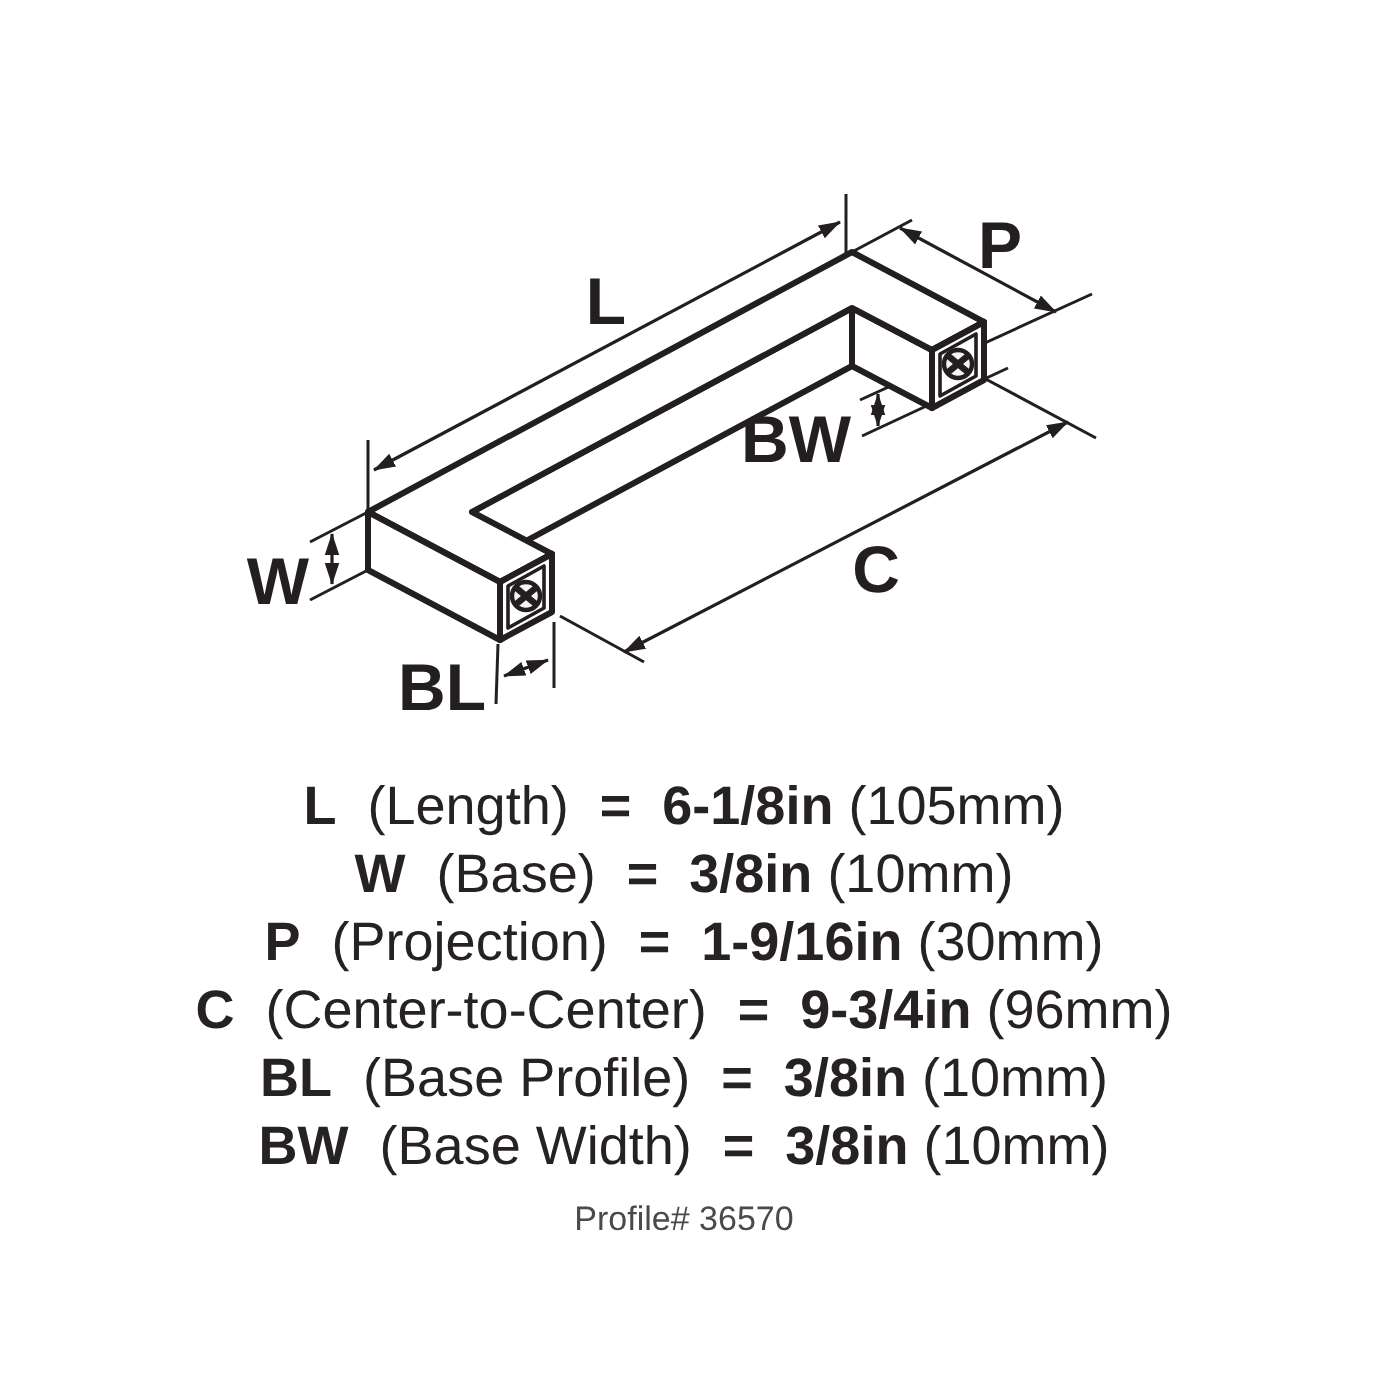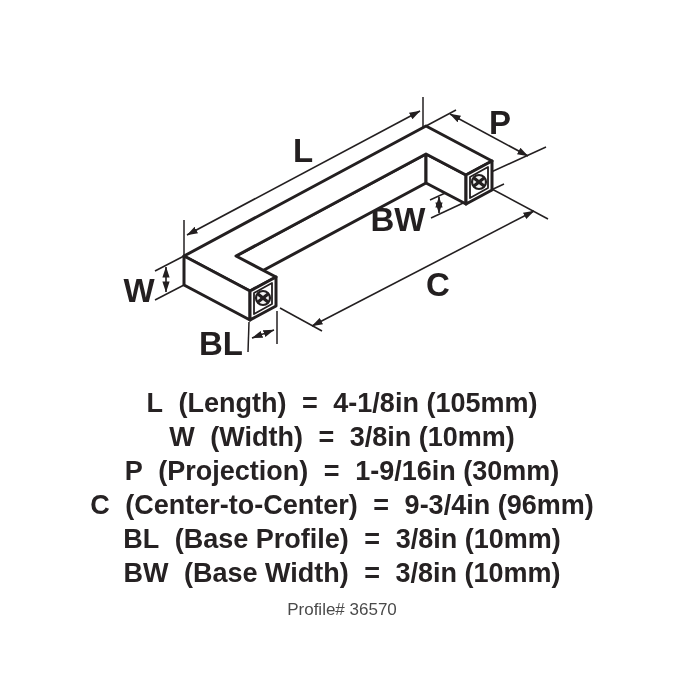--- a/index.html
+++ b/index.html
@@ -4,21 +4,21 @@
 <style>
   html,body{margin:0;padding:0;background:#ffffff;}
   .stage{position:relative;width:700px;height:700px;background:#ffffff;overflow:hidden;
          font-family:"Liberation Sans", sans-serif;}
   .drawing{position:absolute;left:0;top:0;}
 
   .specs{position:absolute;left:0;top:386px;width:700px;text-align:center;
          font-size:27px;line-height:34px;color:#262223;transform:translateX(-8px);}
   .spec-row{white-space:nowrap;}
   .spec-row .b{font-weight:700;}
-  .spec-row .reg{font-weight:700;}
+  .spec-row .reg{font-weight:400;}
   .spec-row .name,.spec-row .eq,.spec-row .val{margin-left:8px;}
 
   .profile{position:absolute;left:0;top:600px;width:700px;text-align:center;
            font-size:17px;color:#4a4a4a;transform:translateX(-8px);}
 
   
   .face{fill:#ffffff;stroke:#231f20;stroke-width:3;stroke-linejoin:round;}
   .rim{fill:none;stroke:#231f20;stroke-width:1.8;stroke-linejoin:round;}
   .ext{stroke:#231f20;stroke-width:1.5;fill:none;}
   .dim{stroke:#231f20;stroke-width:1.6;fill:none;}
@@ -110,27 +110,27 @@
         </g>
       </g>
     </g>
   </svg>
 
   <div class="specs">
     <div class="spec-row">
       <span class="b">L</span>
       <span class="reg name">(Length)</span>
       <span class="b eq">=</span>
-      <span class="b val">4-1/8in</span>
+      <span class="b val">6-1/8in</span>
       <span class="reg">(105mm)</span>
     </div>
 
     <div class="spec-row">
       <span class="b">W</span>
-      <span class="reg name">(Width)</span>
+      <span class="reg name">(Base)</span>
       <span class="b eq">=</span>
       <span class="b val">3/8in</span>
       <span class="reg">(10mm)</span>
     </div>
 
     <div class="spec-row">
       <span class="b">P</span>
       <span class="reg name">(Projection)</span>
       <span class="b eq">=</span>
       <span class="b val">1-9/16in</span>

